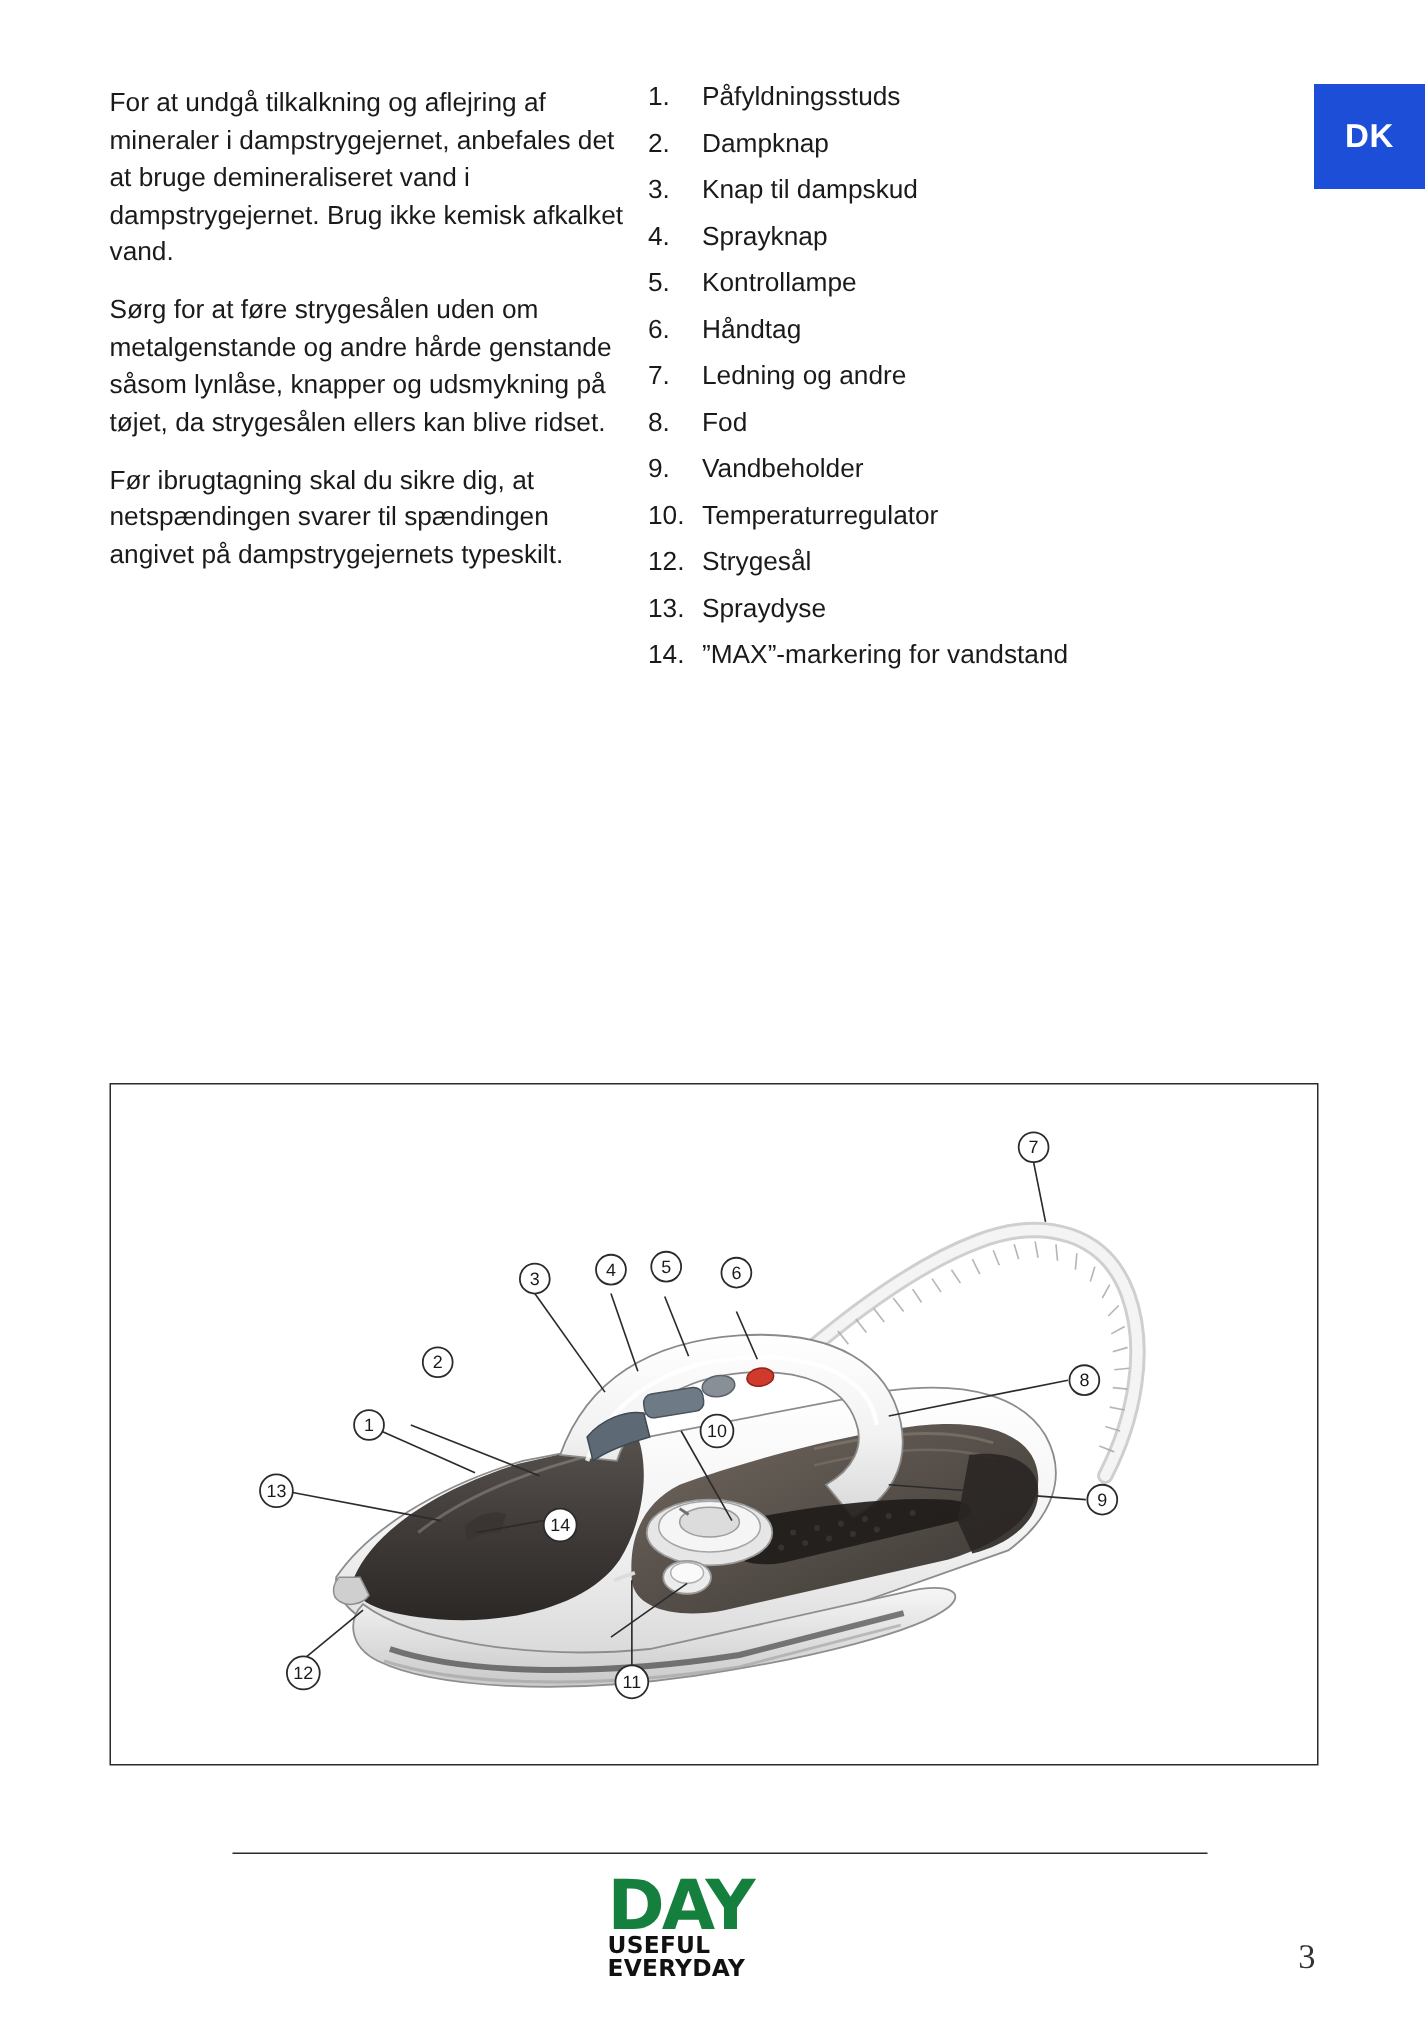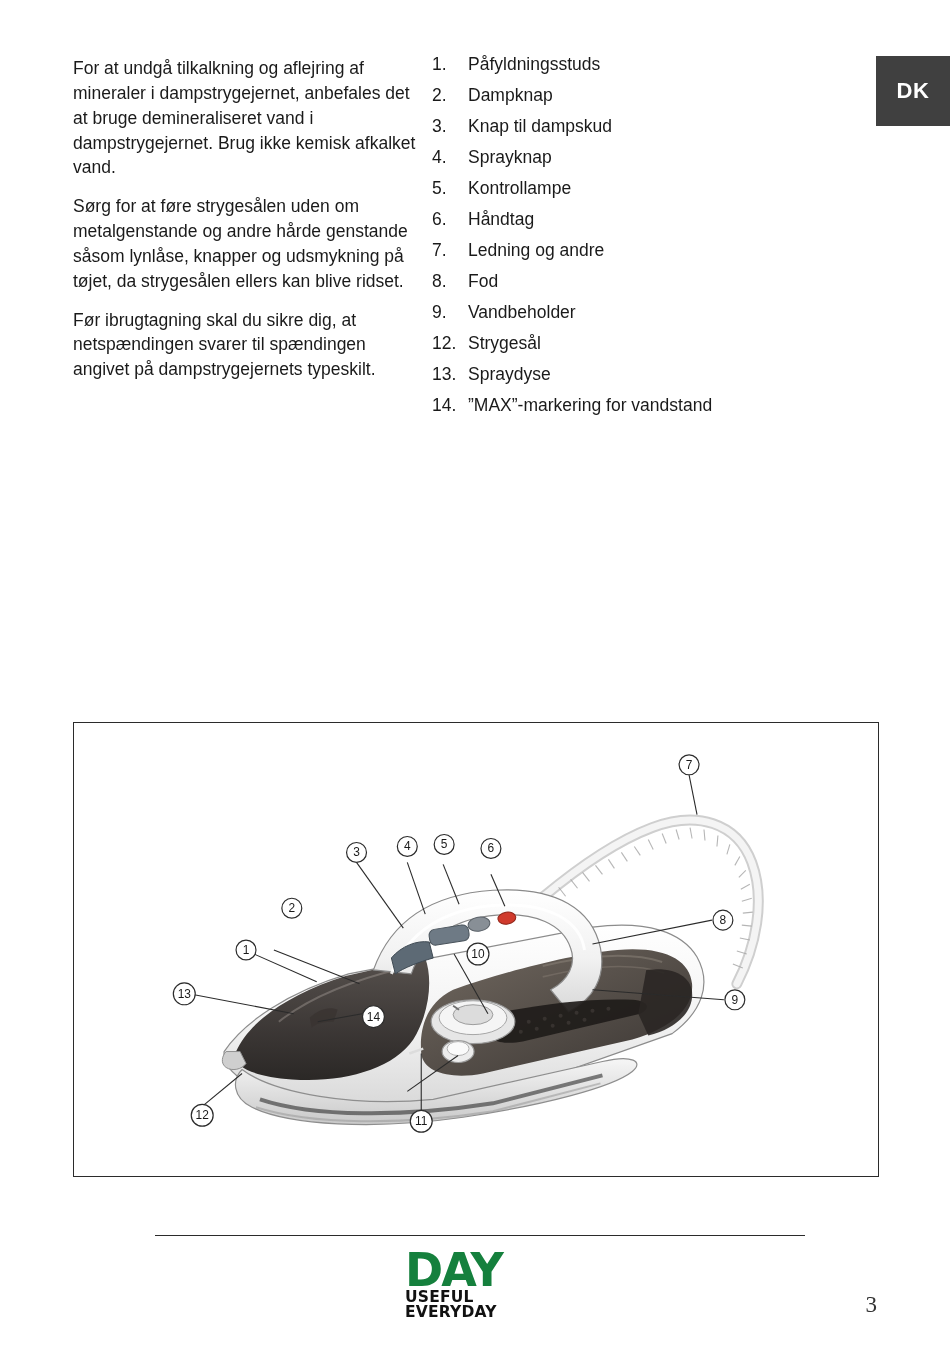--- a/index.html
+++ b/index.html
@@ -16,21 +16,21 @@
     overflow: hidden;
   }
 
   
   .lang-tab {
     position: absolute;
     top: 56px;
     right: 0;
     width: 74px;
     height: 70px;
-    background: #404040;
+    background: #1d4ed8;
     color: #ffffff;
     display: flex;
     align-items: center;
     justify-content: center;
     font-size: 22px;
     font-weight: bold;
     letter-spacing: 0.5px;
     margin-left: 25px;
   }
 
@@ -185,20 +185,24 @@
           <span class="num">7.</span>
           <span class="lbl">Ledning og andre</span>
         </li>
       <li>
           <span class="num">8.</span>
           <span class="lbl">Fod</span>
         </li>
       <li>
           <span class="num">9.</span>
           <span class="lbl">Vandbeholder</span>
+        </li>
+      <li>
+          <span class="num">10.</span>
+          <span class="lbl">Temperaturregulator</span>
         </li>
       <li>
           <span class="num">12.</span>
           <span class="lbl">Strygesål</span>
         </li>
       <li>
           <span class="num">13.</span>
           <span class="lbl">Spraydyse</span>
         </li>
       <li>

